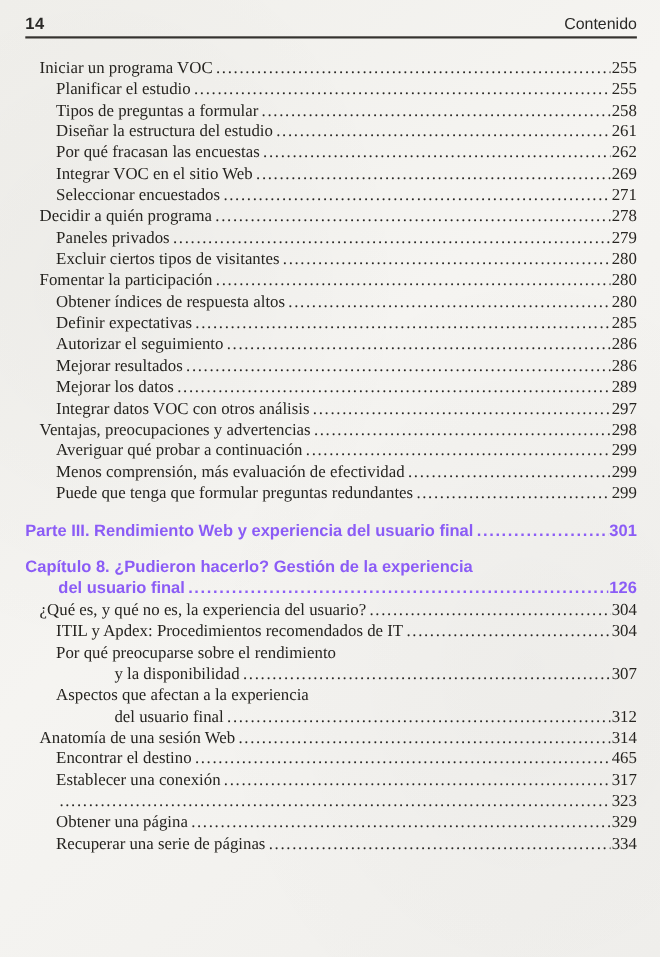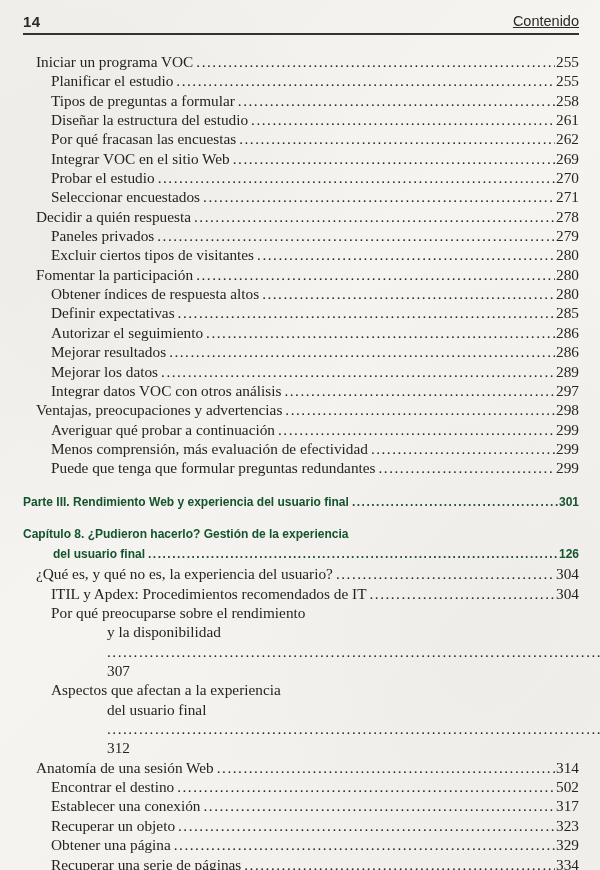--- a/index.html
+++ b/index.html
@@ -16,56 +16,55 @@
     font-family: "Liberation Serif", serif;
     color: #262420;
   }
   .content {
     position: absolute;
     left: 23px; right: 21px; top: 13px;
   }
   .page-header {
     display: flex;
     justify-content: space-between;
-    align-items: flex-start;
+    align-items: center;
     font-family: "Liberation Sans", sans-serif;
     font-size: 14.5px;
     color: #2a2927;
   }
   .folio {
     font-weight: 700;
     font-size: 15px;
     letter-spacing: 0.5px;
   }
   .running-title {
     font-weight: 400;
-    text-decoration: underline;
   }
   .header-rule {
     border: none;
     border-top: 2.2px solid #35332f;
     margin: 3px 0 0 0;
   }
   .toc {
     margin-top: 17px;
     font-size: 15.3px;
     line-height: 19.35px;
   }
   .row {
     display: flex;
     align-items: baseline;
   }
   .row.lvl1 { padding-left: 13px; }
   .row.lvl2 { padding-left: 28px; }
-  .row.cont { padding-left: 81px; flex-direction: column; }
+  .row.cont { padding-left: 81px; }
   .row.part, .row.chapter, .row.chapter-cont {
     font-family: "Liberation Sans", sans-serif;
     font-weight: 700;
-    font-size: 12px;
-    color: #14532d;
+    font-size: 15px;
+    color: #8b5cf6;
     line-height: 19.6px;
     align-items: flex-end;
   }
   .row.part { margin-top: 15px; }
   .row.chapter { margin-top: 13px; }
   .row.chapter-cont { padding-left: 30px; }
   .title { white-space: nowrap; }
   .leader {
     flex: 1 1 auto;
     overflow: hidden;
@@ -116,31 +115,26 @@
         <span class="title">Por qué fracasan las encuestas</span>
         <span class="leader"></span>
         <span class="pg">262</span>
       </div>
       <div class="row lvl2">
         <span class="title">Integrar VOC en el sitio Web</span>
         <span class="leader"></span>
         <span class="pg">269</span>
       </div>
       <div class="row lvl2">
-        <span class="title">Probar el estudio</span>
-        <span class="leader"></span>
-        <span class="pg">270</span>
-      </div>
-      <div class="row lvl2">
         <span class="title">Seleccionar encuestados</span>
         <span class="leader"></span>
         <span class="pg">271</span>
       </div>
       <div class="row lvl1">
-        <span class="title">Decidir a quién respuesta</span>
+        <span class="title">Decidir a quién programa</span>
         <span class="leader"></span>
         <span class="pg">278</span>
       </div>
       <div class="row lvl2">
         <span class="title">Paneles privados</span>
         <span class="leader"></span>
         <span class="pg">279</span>
       </div>
       <div class="row lvl2">
         <span class="title">Excluir ciertos tipos de visitantes</span>
@@ -242,29 +236,28 @@
         <span class="pg">312</span>
       </div>
       <div class="row lvl1">
         <span class="title">Anatomía de una sesión Web</span>
         <span class="leader"></span>
         <span class="pg">314</span>
       </div>
       <div class="row lvl2">
         <span class="title">Encontrar el destino</span>
         <span class="leader"></span>
-        <span class="pg">502</span>
+        <span class="pg">465</span>
       </div>
       <div class="row lvl2">
         <span class="title">Establecer una conexión</span>
         <span class="leader"></span>
         <span class="pg">317</span>
       </div>
       <div class="row lvl2">
-        <span class="title">Recuperar un objeto</span>
         <span class="leader"></span>
         <span class="pg">323</span>
       </div>
       <div class="row lvl2">
         <span class="title">Obtener una página</span>
         <span class="leader"></span>
         <span class="pg">329</span>
       </div>
       <div class="row lvl2">
         <span class="title">Recuperar una serie de páginas</span>

